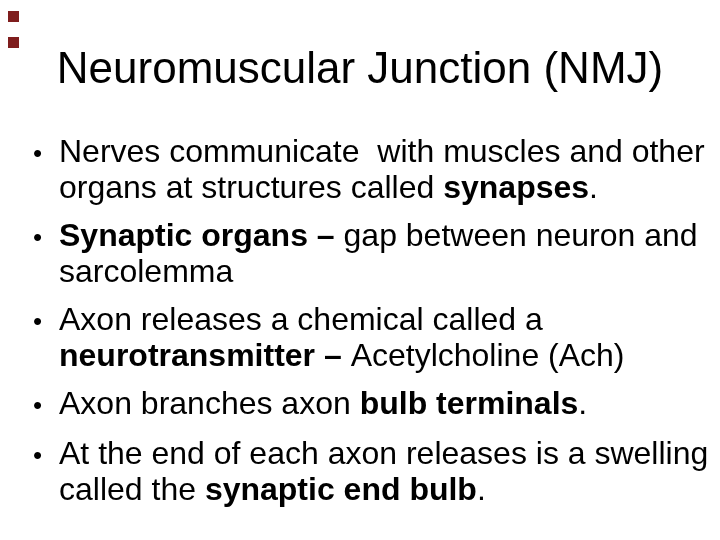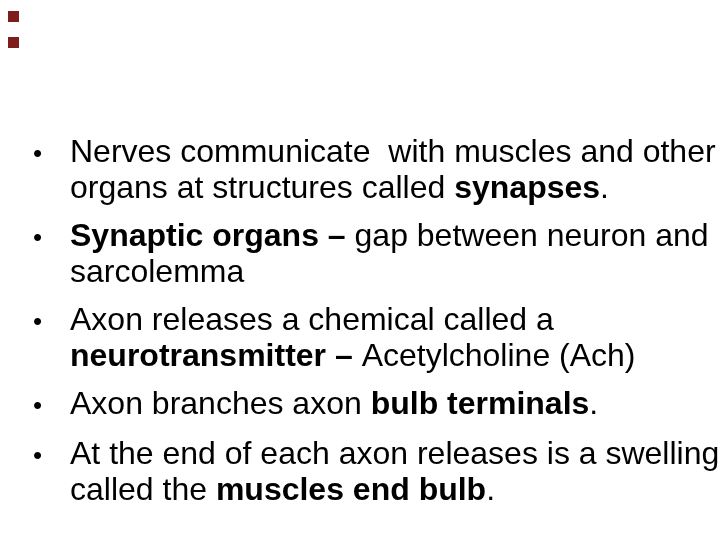--- a/index.html
+++ b/index.html
@@ -61,46 +61,46 @@
     line-height: 36px;
   }
   .dot {
     flex: 0 0 26px;
     width: 26px;
     font-size: 26px;
     color: var(--fg);
   }
   .txt {
     width: 660px;
-    margin-left: 11px;
   }
   .seg { white-space: pre-wrap; }
   .seg.b { font-weight: 700; }
 </style>
 </head>
 <body>
 
 <div class="slide">
   <div class="marker marker-1"></div>
   <div class="marker marker-2"></div>
+  <h1 class="title">Neuromuscular Junction (NMJ)</h1>
   <ul class="bullets" id="bullet-list">
       <li class="bullet">
         <span class="dot">•</span>
         <span class="txt"><span class="seg">Nerves communicate  with muscles and other organs at structures called </span><span class="seg b">synapses</span><span class="seg">.</span></span>
       </li>
       <li class="bullet">
         <span class="dot">•</span>
         <span class="txt"><span class="seg b">Synaptic organs – </span><span class="seg">gap between neuron and sarcolemma</span></span>
       </li>
       <li class="bullet">
         <span class="dot">•</span>
         <span class="txt"><span class="seg">Axon releases a chemical called a </span><span class="seg b">neurotransmitter – </span><span class="seg">Acetylcholine (Ach)</span></span>
       </li>
       <li class="bullet">
         <span class="dot">•</span>
         <span class="txt"><span class="seg">Axon branches axon </span><span class="seg b">bulb terminals</span><span class="seg">.</span></span>
       </li>
       <li class="bullet">
         <span class="dot">•</span>
-        <span class="txt"><span class="seg">At the end of each axon releases is a swelling called the </span><span class="seg b">muscles end bulb</span><span class="seg">.</span></span>
+        <span class="txt"><span class="seg">At the end of each axon releases is a swelling called the </span><span class="seg b">synaptic end bulb</span><span class="seg">.</span></span>
       </li>
     </ul>
 </div>
 
 </body></html>

